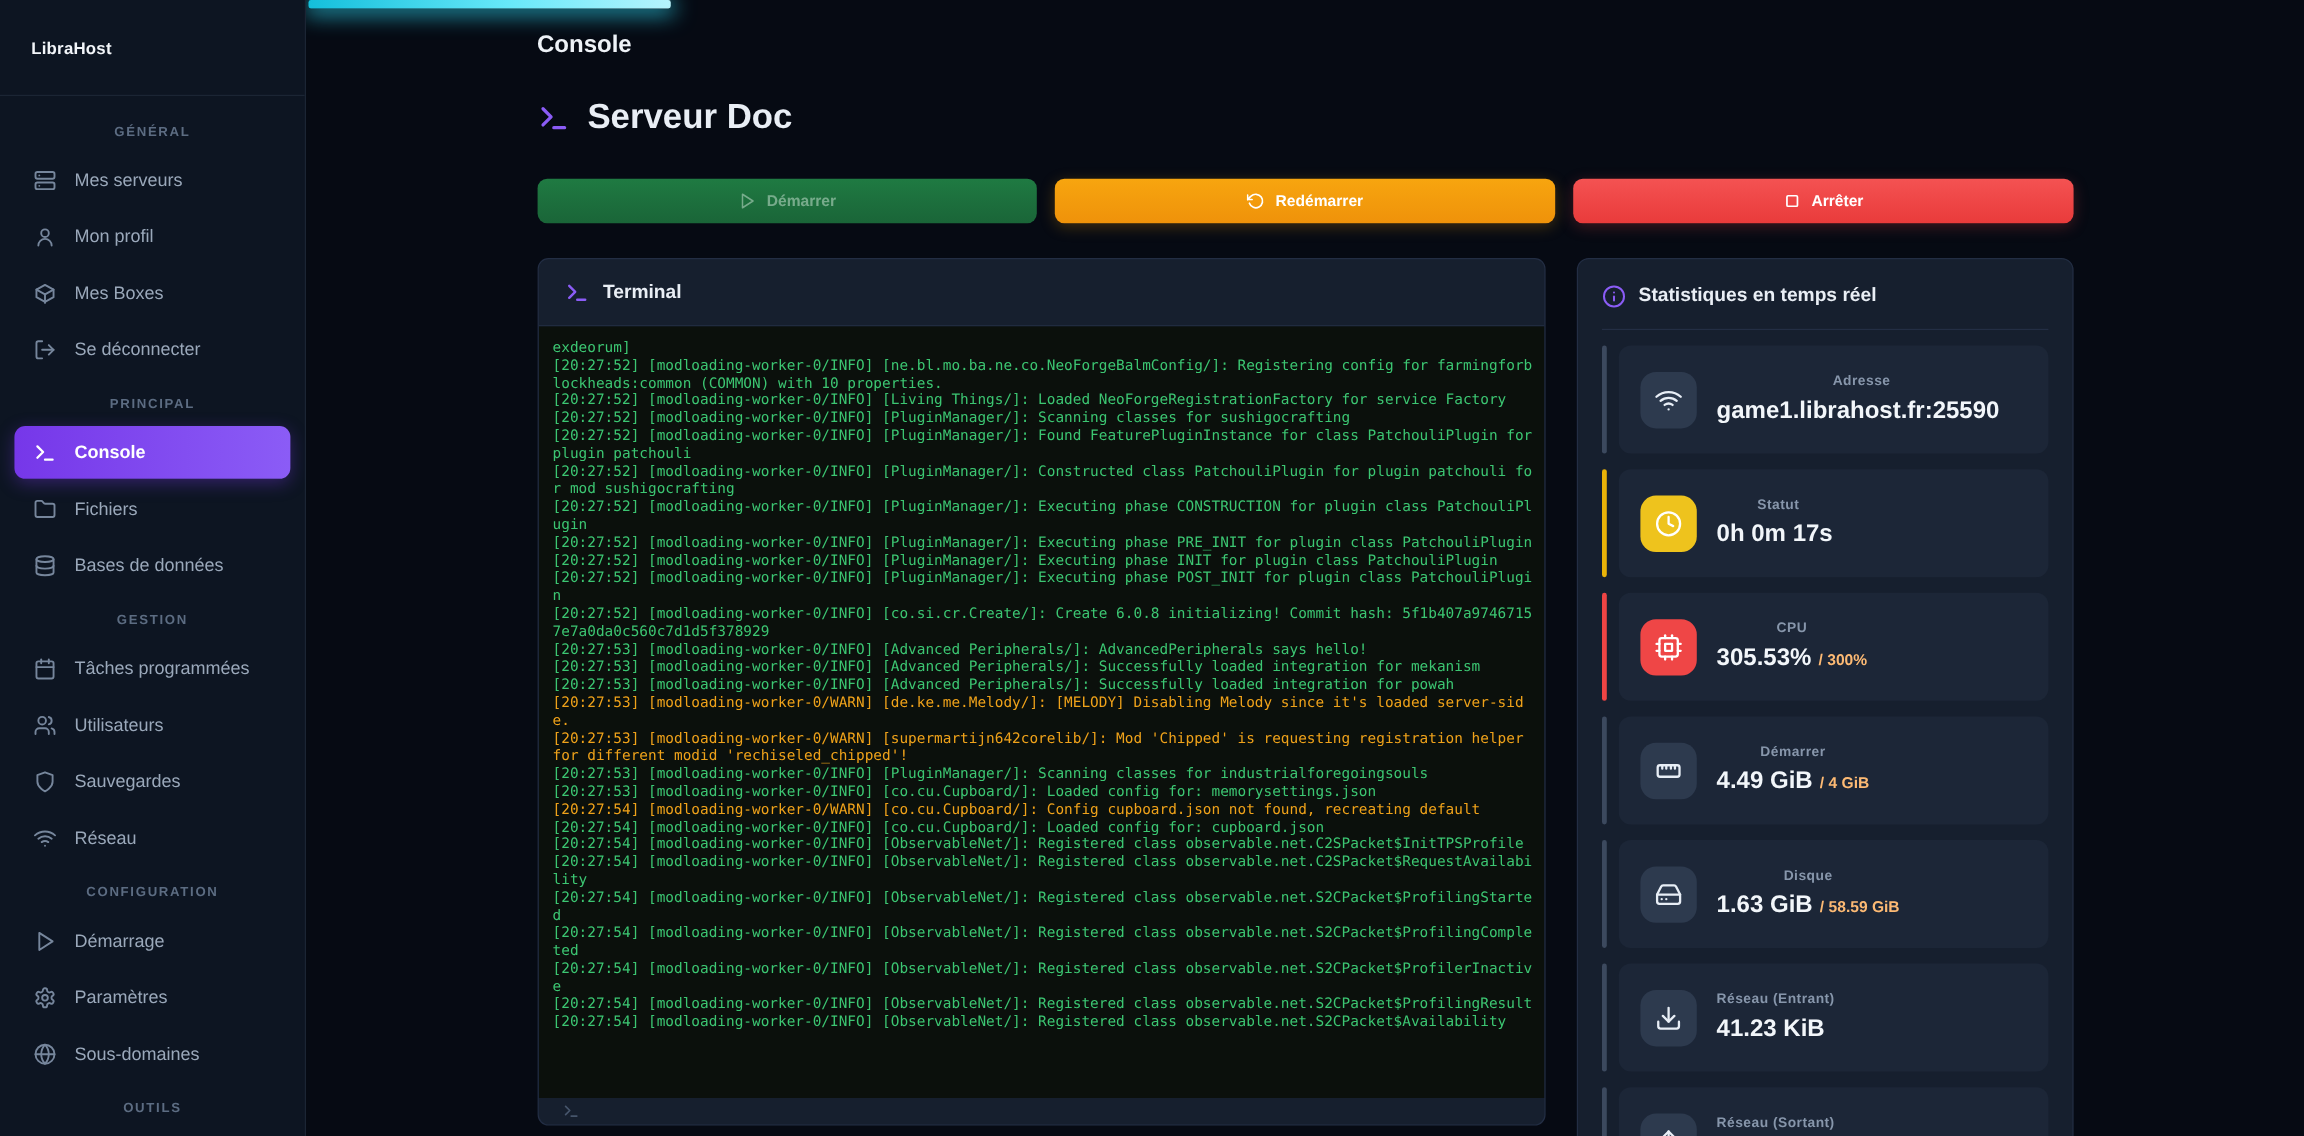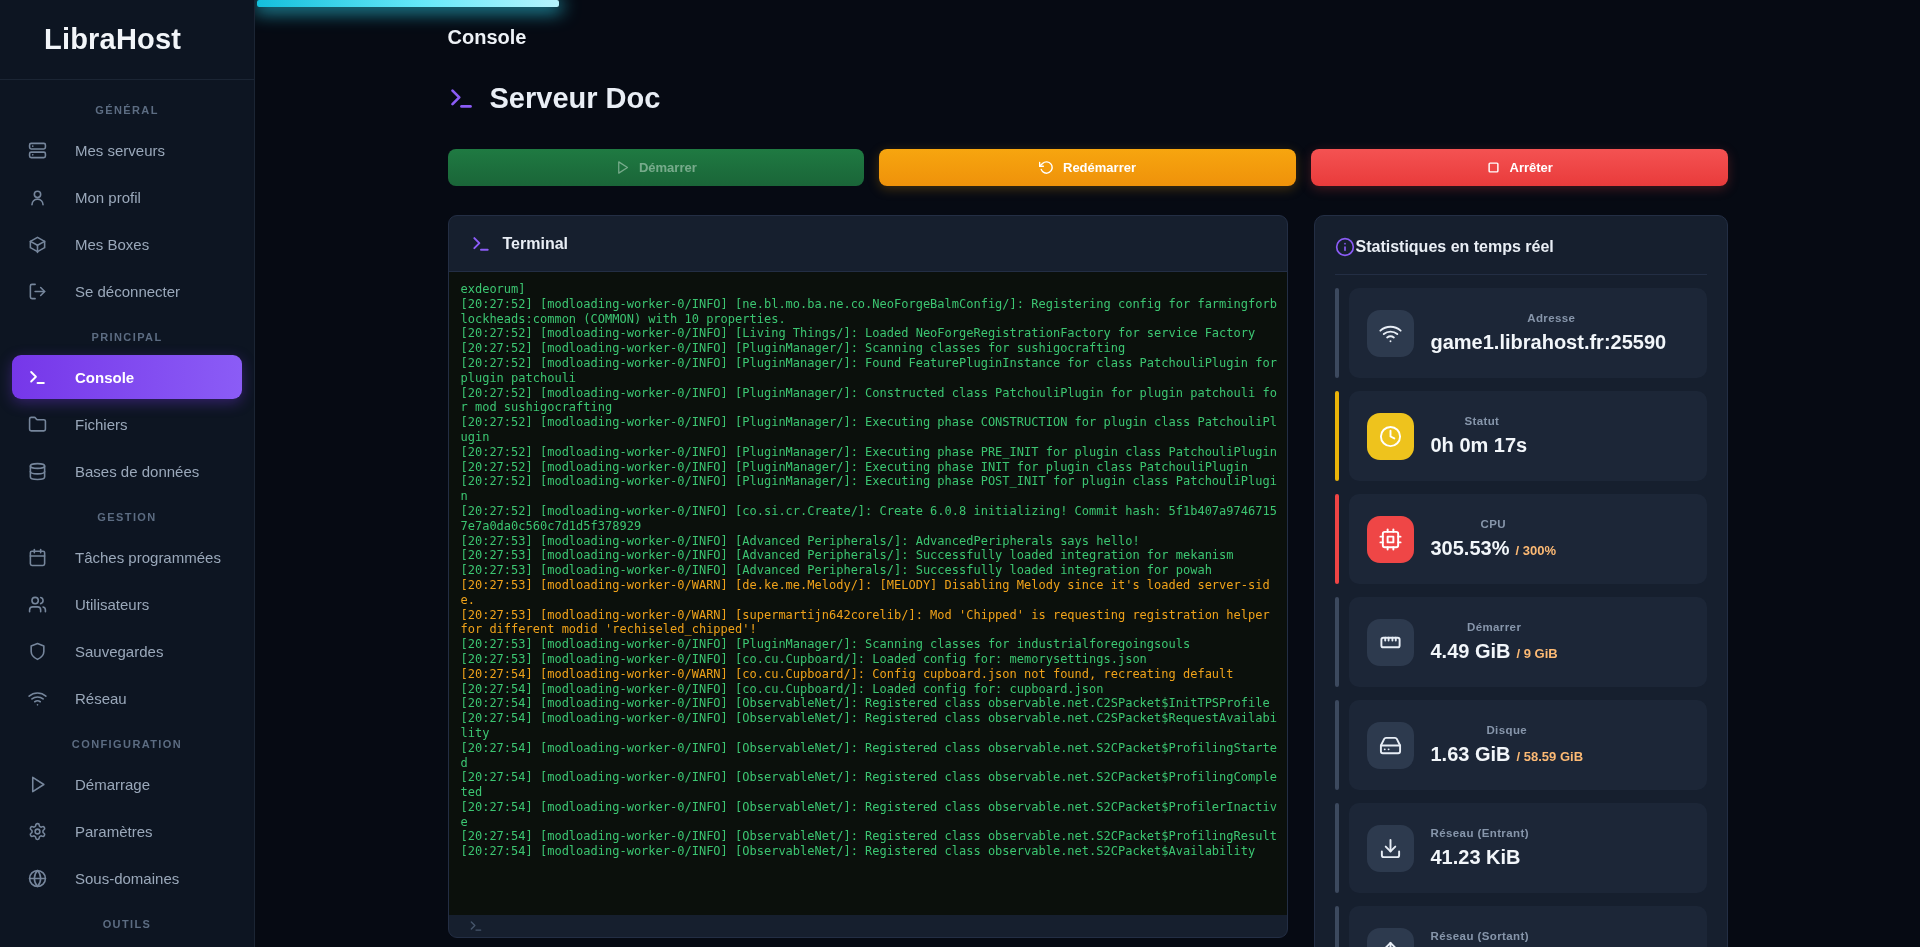--- a/index.html
+++ b/index.html
@@ -7,24 +7,24 @@
   body {
     background:#060a13;
     font-family:"Liberation Sans","DejaVu Sans",sans-serif;
     color:#e9eef5;
     display:flex;
   }
   svg { width:100%; height:100%; display:block; }
 
   
   .sidebar { width:255px; min-width:255px; height:947px; background:#0d1522; border-right:1px solid #1b2534; overflow:hidden; }
-  .logo { height:80px; display:flex; align-items:center; padding:0 44px; font-size:29px; font-weight:700; color:#f2f5f9; border-bottom:1px solid #1b2534; letter-spacing:.2px; }
+  .logo { height:80px; display:flex; align-items:center; padding:0 26px; font-size:14px; font-weight:700; color:#f2f5f9; border-bottom:1px solid #1b2534; letter-spacing:.2px; }
   .nav { padding:6px 12px 0; }
   .nav-title { font-size:11px; font-weight:700; letter-spacing:1.4px; color:#5c6c82; margin:18px 14px 12px;text-align:center; }
-  .nav-item { display:flex; align-items:center; gap:28px; padding:0 16px; height:44px; border-radius:9px; color:#9aa8ba; font-size:15px; cursor:pointer; margin-bottom:3px; }
+  .nav-item { display:flex; align-items:center; gap:15px; padding:0 16px; height:44px; border-radius:9px; color:#9aa8ba; font-size:15px; cursor:pointer; margin-bottom:3px; }
   .nav-ic { width:19px; height:19px; color:#76869c; flex-shrink:0; }
   .nav-item.is-true { background:linear-gradient(90deg,#7637e9,#8b5cf6); color:#fff; font-weight:600; box-shadow:0 4px 14px rgba(124,58,237,.35); }
   .nav-item.is-true .nav-ic { color:#fff; }
 
   
   .main { flex:1; position:relative; height:947px; overflow:hidden; }
   .top-glow { position:absolute; top:0; left:2px; width:302px; height:7px; border-radius:2px;
     background:linear-gradient(90deg,#14bfdb,#67e8f9 55%,#b6f4fd); box-shadow:0 2px 18px 3px rgba(45,212,238,.75); }
   .content { width:1280px; margin:0 auto; }
   .page-title { padding-top:26px; font-size:20px; font-weight:700; color:#eef2f7; }
@@ -49,21 +49,21 @@
   .terminal-title { font-size:16px; font-weight:700; color:#e9eef5; }
   .console { flex:1; background:#0b100c; padding:10px 8px 10px 12px; overflow:hidden;
     font-family:"DejaVu Sans Mono",monospace; font-size:12px; line-height:14.8px; color:#3cc672; }
   .log-line { white-space:pre-wrap; word-break:break-all; }
   .lv-warn { color:#efa21a; }
   .terminal-foot { height:22px; min-height:22px; display:flex; align-items:center; padding:0 20px; }
   .prompt-ic { width:14px; height:14px; color:#46556b; }
 
   
   .stats-card { background:#161f2e; border:1px solid #232e44; border-radius:10px; padding:21px 20px; height:800px; }
-  .stats-head { display:flex; align-items:center; gap:1px; padding-bottom:17px; border-bottom:1px solid #232e44; }
+  .stats-head { display:flex; align-items:center; gap:11px; padding-bottom:17px; border-bottom:1px solid #232e44; }
   .info-ic { width:20px; height:20px; color:#8b5cf6; }
   .stats-title { font-size:16px; font-weight:700; color:#e9eef5; }
   .stat-row { display:flex; margin-top:13px; }
   .stat-accent { width:4px; border-radius:3px; background:#3c495e; margin-right:10px; }
   .ac-yellow { background:#eab308; }
   .ac-red { background:#ef4444; }
   .stat-box { flex:1; background:#1c2637; border-radius:10px; padding:0 18px; height:90px; display:flex; align-items:center; gap:17px; }
   .stat-tile { width:47px; height:47px; border-radius:13px; background:#2d3a4e; color:#e8eef6; display:flex; align-items:center; justify-content:center; flex-shrink:0; }
   .stat-tile svg { width:23px; height:23px; }
   .tile-yellow { background:#eec31d; color:#fff; }
@@ -472,21 +472,21 @@
               <div class="stat-box">
                 <div class="stat-tile tile-gray">
                   <svg viewBox="0 0 24 24" fill="none" stroke="currentColor" stroke-width="2" stroke-linecap="round" stroke-linejoin="round">
                     <rect x="2.5" y="7" width="19" height="10" rx="2"></rect>
                     <path d="M6.5 7v3M10 7v3M14 7v3M17.5 7v3"></path>
                   </svg>
                 </div>
                 <div>
                   <div class="stat-label">Démarrer</div>
                   <div>
-                    <span class="stat-value">4.49 GiB</span><span class="stat-suffix">/ 9 GiB</span>
+                    <span class="stat-value">4.49 GiB</span><span class="stat-suffix">/ 4 GiB</span>
                   </div>
                 </div>
               </div>
             </div>
 
             <div class="stat-row">
               <div class="stat-accent ac-gray"></div>
               <div class="stat-box">
                 <div class="stat-tile tile-gray">
                   <svg viewBox="0 0 24 24" fill="none" stroke="currentColor" stroke-width="2" stroke-linecap="round" stroke-linejoin="round">

